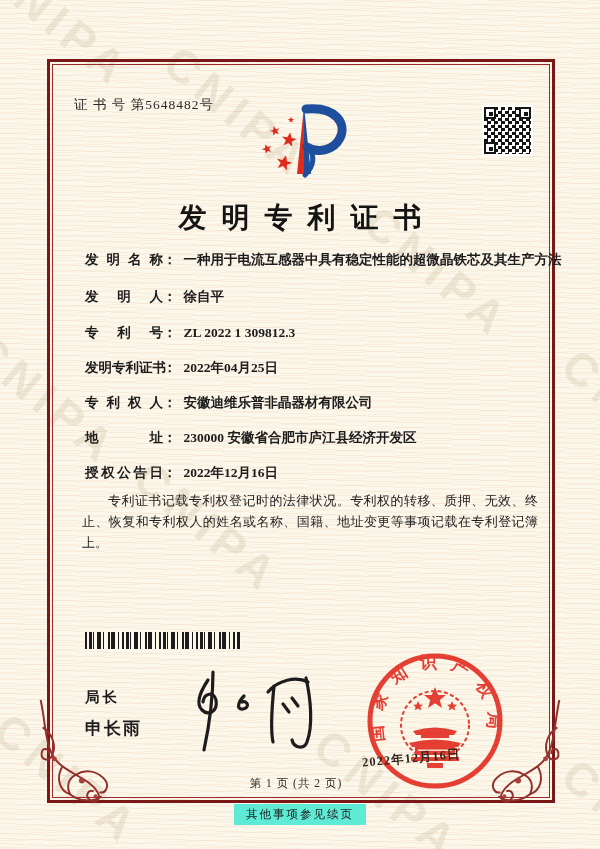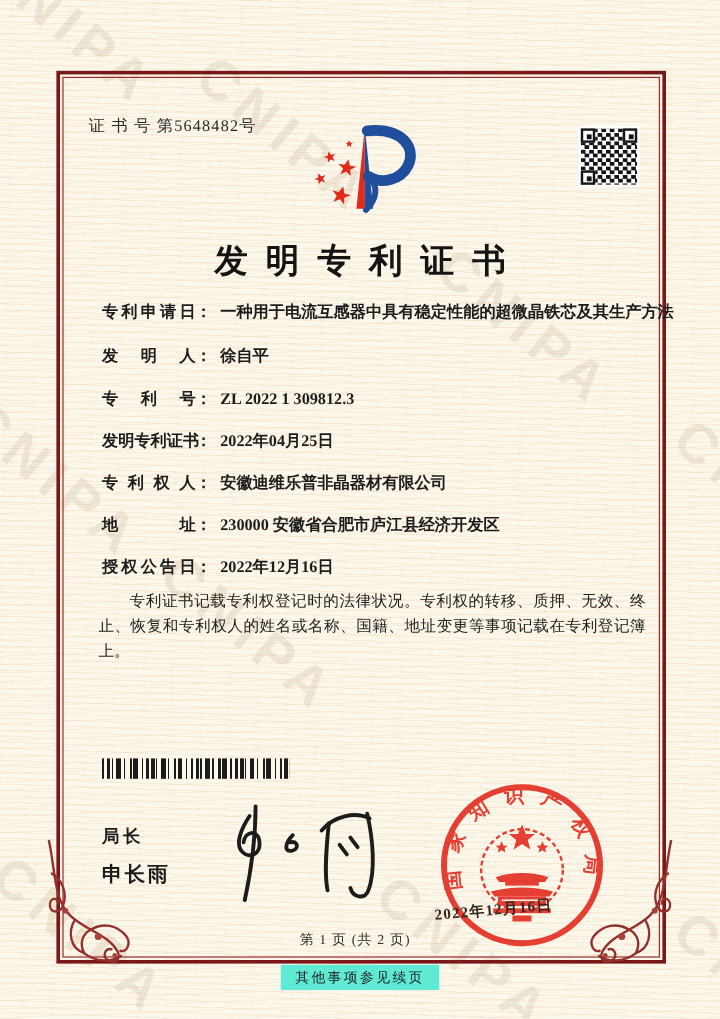--- a/index.html
+++ b/index.html
@@ -101,21 +101,21 @@
 
 <div class="qr">
   <div class="fp tl"></div>
   <div class="fp tr"></div>
   <div class="fp bl"></div>
 </div>
 
 <h1 class="title">发明专利证书</h1>
 
 <div class="row" style="top:251px">
-  <span class="lbl">专利申请日</span><span>：</span><span class="val">一种用于电流互感器中具有稳定性能的超微晶铁芯及其生产方法</span>
+  <span class="lbl">发明名称</span><span>：</span><span class="val">一种用于电流互感器中具有稳定性能的超微晶铁芯及其生产方法</span>
 </div>
 <div class="row" style="top:288px">
   <span class="lbl">发明人</span><span>：</span><span class="val">徐自平</span>
 </div>
 <div class="row" style="top:324px">
   <span class="lbl">专利号</span><span>：</span><span class="val">ZL 2022 1 309812.3</span>
 </div>
 <div class="row" style="top:359px">
   <span class="lbl">发明专利证书</span><span>：</span><span class="val">2022年04月25日</span>
 </div>

